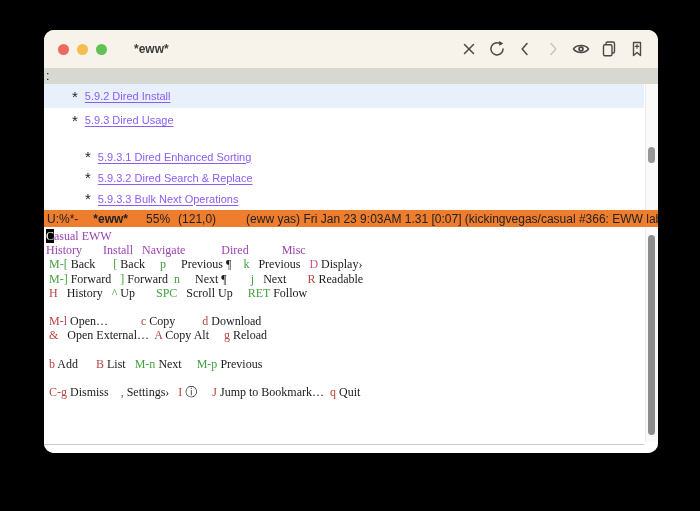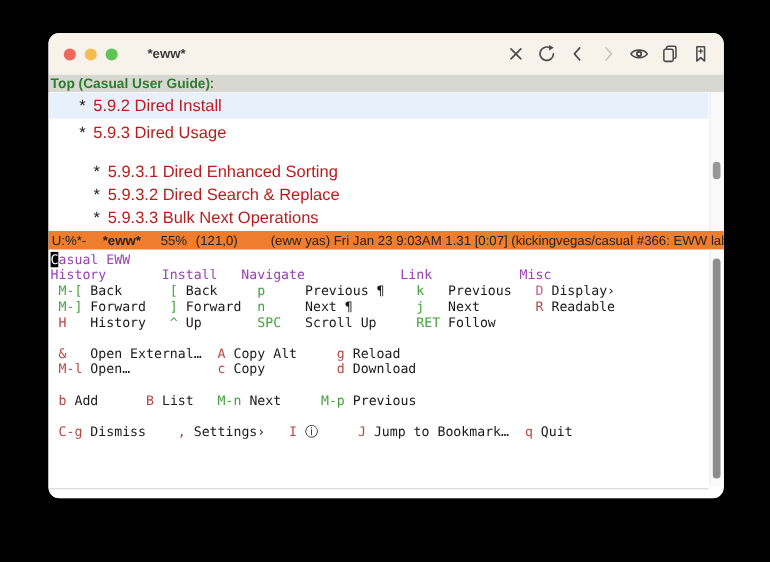--- a/index.html
+++ b/index.html
@@ -21,31 +21,31 @@
               font-size:12.5px;padding-left:2px;white-space:nowrap;overflow:hidden;}
   .hl-title{color:#2c7d2d;font-weight:700;}
   .hl-url{color:#141414;}
   
   .content{flex:0 0 126px;background:#fff;position:relative;overflow:hidden;}
   .link-row{display:flex;align-items:center;height:24px;padding-left:28px;}
   .link-row.lvl2{padding-left:41px;height:21px;}
   .link-row.first-sub{margin-top:14px;}
   .link-row.hlrow{background:#e8f1fb;width:600px;box-sizing:border-box;}
   .bullet{color:#222;font-size:15px;margin-right:7px;}
-  .link{color:#b91c1c;font-size:15px;text-underline-offset:2px;
+  .link{color:#8b5cf6;font-size:11px;text-decoration:underline;text-underline-offset:2px;
         text-decoration-thickness:1px;cursor:pointer;}
   
   .modeline{flex:0 0 17px;background:#ee7d2e;color:#222;font-size:12px;display:flex;
             align-items:center;white-space:nowrap;overflow:hidden;}
   .modeline .seg{display:inline-block;}
   .modeline .seg.b{font-weight:700;}
   
   .menu{flex:0 0 215px;background:#fff;font-family:"DejaVu Sans Mono","Liberation Mono",monospace;
         font-size:12px;padding:2px 0 0 2px;overflow:hidden;}
-  .menu-line{white-space:pre;height:14.2px;line-height:14.2px;}
+  .menu-line{white-space:pre;height:14.2px;line-height:14.2px;font-family:Liberation Serif, serif;}
   .menu-line .ttl{color:#9a43b3;}
   .menu-line .cur{background:#000;color:#fff;}
   .menu-line .hdr{color:#9a43b3;}
   .menu-line .kg{color:#44a13e;}
   .menu-line .kr{color:#b8453f;}
   .menu-line .kp{color:#d4547c;}
   .menu-line .lb{color:#1a1a1a;}
   .menu-line .sp{color:#1a1a1a;}
   
   .sepline{flex:0 0 1px;background:#c9c9c9;width:600px;}
@@ -110,21 +110,20 @@
         <span>
           <svg class="tool" viewBox="0 0 18 18">
               <path d="M5.5 2.5 H12.5 V15.5 L9 12.4 L5.5 15.5 Z" stroke="#4a4a4a" stroke-width="1.4" stroke-linejoin="round" fill="none"></path>
               <path d="M9 4.6 V8.2 M7.2 6.4 H10.8" stroke="#4a4a4a" stroke-width="1.2" stroke-linecap="round" fill="none"></path>
             </svg>
         </span>
       </div>
     </div>
 
     <div class="headerline">
-      <span class="hl-title">Top (Casual User Guide)</span>
         <span class="hl-url">: </span>
     </div>
 
     <div class="content">
       <div id="content-list">
           <div class="link-row lvl1 hlrow">
             <span class="bullet">*</span>
             <span class="link">5.9.2 Dired Install</span>
           </div>
           <div class="link-row lvl1">
@@ -149,27 +148,27 @@
     <div class="modeline" id="modeline">
         <span class="seg" style="margin-left: 3px;">U:%*-</span>
         <span class="seg b" style="margin-left: 15px;">*eww*</span>
         <span class="seg" style="margin-left: 18px;">55%</span>
         <span class="seg" style="margin-left: 8px;">(121,0)</span>
         <span class="seg" style="margin-left: 30px;">(eww yas) Fri Jan 23 9:03AM 1.31 [0:07] (kickingvegas/casual #366: EWW label b</span>
       </div>
 
     <div class="menu" id="menu">
         <div class="menu-line"><span class="cur">C</span><span class="ttl">asual EWW</span></div>
-        <div class="menu-line"><span class="hdr">History</span><span class="sp">       </span><span class="hdr">Install</span><span class="sp">   </span><span class="hdr">Navigate</span><span class="sp">            </span><span class="hdr">Link</span><span class="sp">           </span><span class="hdr">Misc</span></div>
+        <div class="menu-line"><span class="hdr">History</span><span class="sp">       </span><span class="hdr">Install</span><span class="sp">   </span><span class="hdr">Navigate</span><span class="sp">            </span><span class="hdr">Dired</span><span class="sp">           </span><span class="hdr">Misc</span></div>
         <div class="menu-line"><span class="sp"> </span><span class="kg">M-[</span><span class="sp"> </span><span class="lb">Back</span><span class="sp">      </span><span class="kg">[</span><span class="sp"> </span><span class="lb">Back</span><span class="sp">     </span><span class="kg">p</span><span class="sp">     </span><span class="lb">Previous ¶</span><span class="sp">    </span><span class="kg">k</span><span class="sp">   </span><span class="lb">Previous</span><span class="sp">   </span><span class="kp">D</span><span class="sp"> </span><span class="lb">Display›</span></div>
         <div class="menu-line"><span class="sp"> </span><span class="kg">M-]</span><span class="sp"> </span><span class="lb">Forward</span><span class="sp">   </span><span class="kg">]</span><span class="sp"> </span><span class="lb">Forward</span><span class="sp">  </span><span class="kg">n</span><span class="sp">     </span><span class="lb">Next ¶</span><span class="sp">        </span><span class="kg">j</span><span class="sp">   </span><span class="lb">Next</span><span class="sp">       </span><span class="kr">R</span><span class="sp"> </span><span class="lb">Readable</span></div>
         <div class="menu-line"><span class="sp"> </span><span class="kr">H</span><span class="sp">   </span><span class="lb">History</span><span class="sp">   </span><span class="kg">^</span><span class="sp"> </span><span class="lb">Up</span><span class="sp">       </span><span class="kg">SPC</span><span class="sp">   </span><span class="lb">Scroll Up</span><span class="sp">     </span><span class="kg">RET</span><span class="sp"> </span><span class="lb">Follow</span></div>
         <div class="menu-line">&nbsp;</div>
+        <div class="menu-line"><span class="sp"> </span><span class="kr">M-l</span><span class="sp"> </span><span class="lb">Open…</span><span class="sp">           </span><span class="kr">c</span><span class="sp"> </span><span class="lb">Copy</span><span class="sp">         </span><span class="kr">d</span><span class="sp"> </span><span class="lb">Download</span></div>
         <div class="menu-line"><span class="sp"> </span><span class="kr">&amp;</span><span class="sp">   </span><span class="lb">Open External…</span><span class="sp">  </span><span class="kr">A</span><span class="sp"> </span><span class="lb">Copy Alt</span><span class="sp">     </span><span class="kr">g</span><span class="sp"> </span><span class="lb">Reload</span></div>
-        <div class="menu-line"><span class="sp"> </span><span class="kr">M-l</span><span class="sp"> </span><span class="lb">Open…</span><span class="sp">           </span><span class="kr">c</span><span class="sp"> </span><span class="lb">Copy</span><span class="sp">         </span><span class="kr">d</span><span class="sp"> </span><span class="lb">Download</span></div>
         <div class="menu-line">&nbsp;</div>
         <div class="menu-line"><span class="sp"> </span><span class="kr">b</span><span class="sp"> </span><span class="lb">Add</span><span class="sp">      </span><span class="kr">B</span><span class="sp"> </span><span class="lb">List</span><span class="sp">   </span><span class="kg">M-n</span><span class="sp"> </span><span class="lb">Next</span><span class="sp">     </span><span class="kg">M-p</span><span class="sp"> </span><span class="lb">Previous</span></div>
         <div class="menu-line">&nbsp;</div>
         <div class="menu-line"><span class="sp"> </span><span class="kr">C-g</span><span class="sp"> </span><span class="lb">Dismiss</span><span class="sp">    </span><span class="kr">,</span><span class="sp"> </span><span class="lb">Settings›</span><span class="sp">   </span><span class="kr">I</span><span class="sp"> </span><span class="lb">ⓘ</span><span class="sp">     </span><span class="kr">J</span><span class="sp"> </span><span class="lb">Jump to Bookmark…</span><span class="sp">  </span><span class="kr">q</span><span class="sp"> </span><span class="lb">Quit</span></div>
       </div>
 
     <div class="sepline"></div>
     <div class="echo"></div>
 
     <div class="sb-track t"></div>

